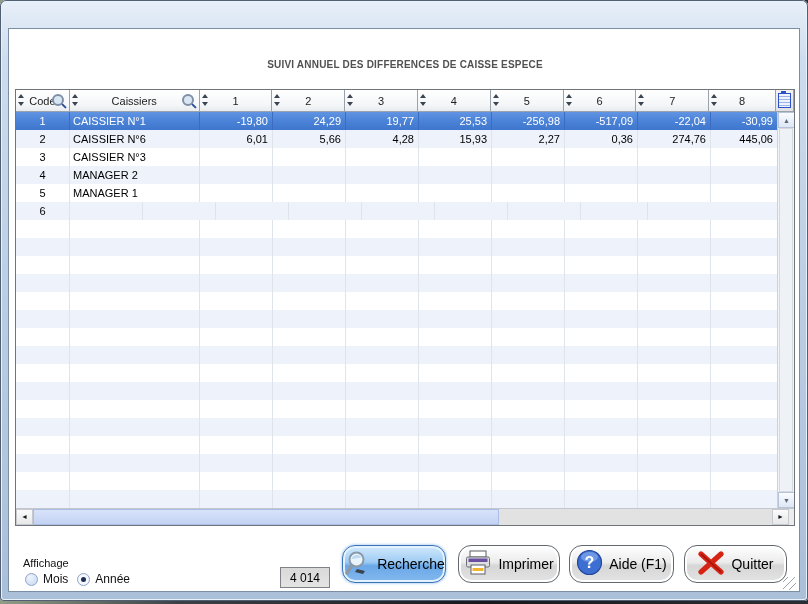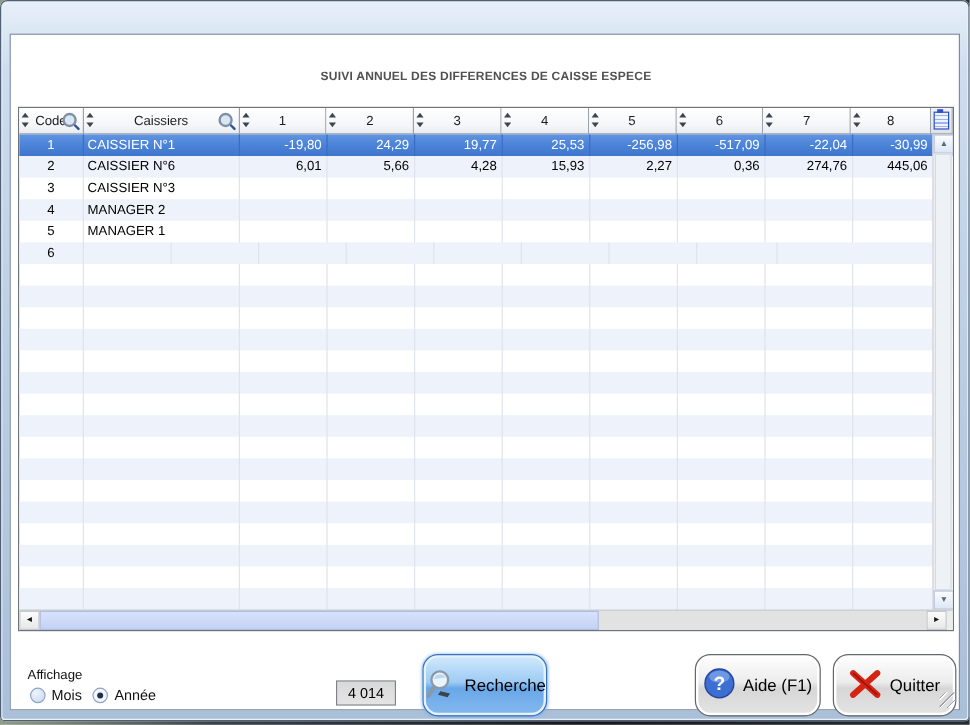--- a/index.html
+++ b/index.html
@@ -97,26 +97,26 @@
   .rb{width:13px;height:13px;border-radius:50%;border:1px solid #8fa3c4;box-sizing:border-box;
       background:radial-gradient(circle at 35% 30%,#eef4fc,#c7d8f2);}
   .rb.checked{background:#f4f8fe;position:relative;}
   .rb.checked:after{content:"";position:absolute;left:3px;top:3px;width:5px;height:5px;border-radius:50%;background:#1d2f52;}
   .yearfield{
     position:absolute;left:271px;top:538px;width:50px;height:21px;box-sizing:border-box;
     border:1px solid #7f8388;background:linear-gradient(180deg,#d9d9d9,#e4e4e4);
     font-size:12px;color:#000;display:flex;align-items:center;justify-content:center;
   }
   .btn{
-    position:absolute;top:516px;height:52px;box-sizing:border-box;
+    position:absolute;top:516px;height:38px;box-sizing:border-box;
     border:1px solid #63686e;border-radius:13px;
     background:linear-gradient(180deg,#ffffff 0%,#ececec 45%,#d6d6d6 55%,#e4e4e4 100%);
     box-shadow:inset 0 0 0 2px #ffffff;
     display:flex;align-items:center;justify-content:center;gap:6px;
-    font-size:14px;color:#000;cursor:default;margin-left:10px;
+    font-size:14px;color:#000;cursor:default;
   }
   .btn.primary{
     border-color:#3a72b8;
     background:linear-gradient(180deg,#d2eafc 0%,#9ecbf4 45%,#69a7e8 55%,#85b9ee 100%);
     box-shadow:inset 0 0 0 2px #e3f2fd, 0 0 3px #7fb4ea;
   }
   .b-recherche{left:333px;width:104px;}
   .b-imprimer{left:449px;width:102px;}
   .b-aide{left:560px;width:105px;}
   .b-quitter{left:675px;width:103px;}
@@ -484,20 +484,32 @@
         <svg width="28" height="28" viewBox="0 0 28 28">
           <line x1="9" y1="16" x2="4" y2="24" stroke="#8c98a4" stroke-width="3.4" stroke-linecap="round"></line>
           <circle cx="13.5" cy="10.5" r="7" fill="#eaf4fc" stroke="#8a9aa8" stroke-width="2"></circle>
           <path d="M8.5 10 a5.5 5.5 0 0 1 10 -1.5 z" fill="#bcd9f0"></path>
           <path d="M14 20 l8 2 l-2 3 l-8 -2 z" fill="#3c434a"></path>
         </svg>
       </span>
       <span class="blabel">Recherche</span>
     </div>
 
+    <div class="btn b-imprimer">
+      <span>
+        <svg width="28" height="26" viewBox="0 0 28 26">
+          <rect x="6" y="1" width="16" height="6" fill="#ffffff" stroke="#5a5f64"></rect>
+          <rect x="2.5" y="7" width="23" height="10" rx="1.5" fill="#dcdee0" stroke="#6a6f74"></rect>
+          <rect x="4.5" y="8.5" width="19" height="3.5" fill="#6a4fa0"></rect>
+          <rect x="7" y="15" width="14" height="9" fill="#ffffff" stroke="#5a5f64"></rect>
+          <rect x="8.5" y="18" width="11" height="3" fill="#f2b42c"></rect>
+        </svg>
+      </span>
+      <span class="blabel">Imprimer</span>
+    </div>
 
     <div class="btn b-aide">
       <span>
         <svg width="27" height="27" viewBox="0 0 27 27">
           <circle cx="13.5" cy="13.5" r="12" fill="#3d6fd2" stroke="#23469c" stroke-width="1.2"></circle>
           <ellipse cx="13.5" cy="8" rx="8.5" ry="5" fill="#7fa6e8" opacity="0.75"></ellipse>
           <text x="13.5" y="19" text-anchor="middle" font-family="Liberation Sans, sans-serif" font-size="16" font-weight="bold" fill="#ffffff">?</text>
         </svg>
       </span>
       <span class="blabel">Aide (F1)</span>

